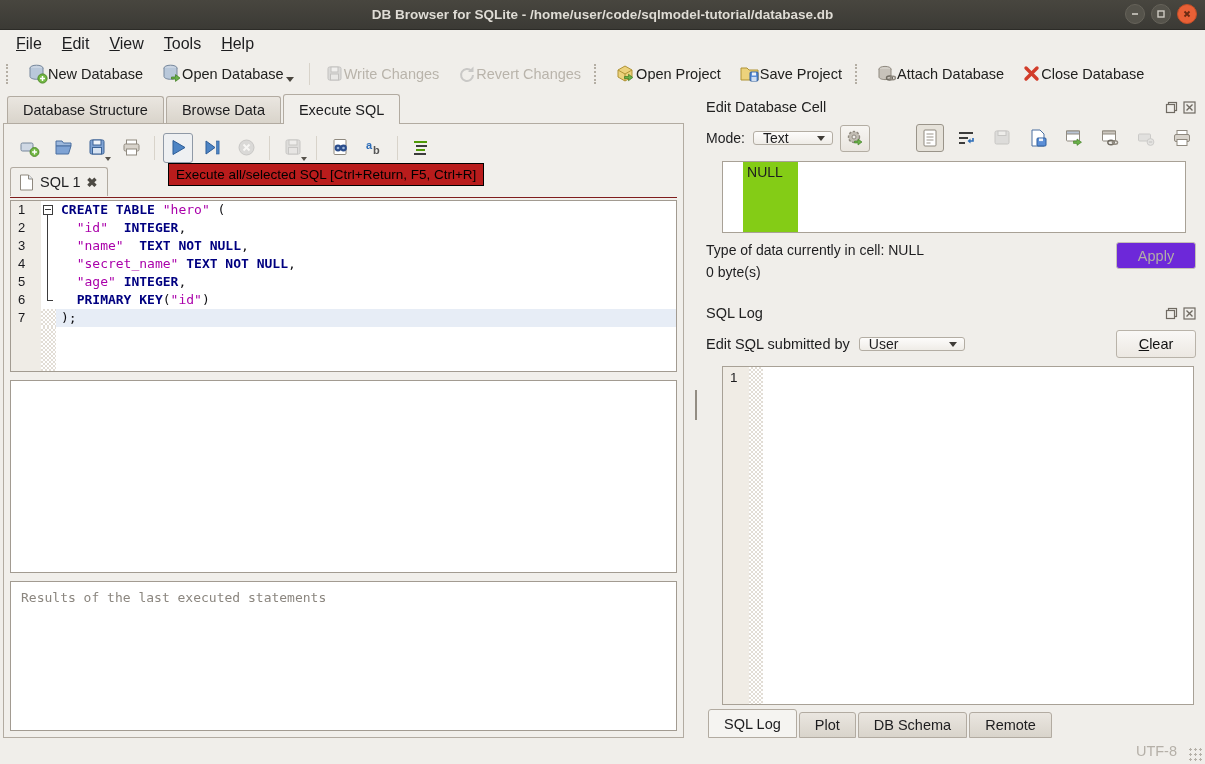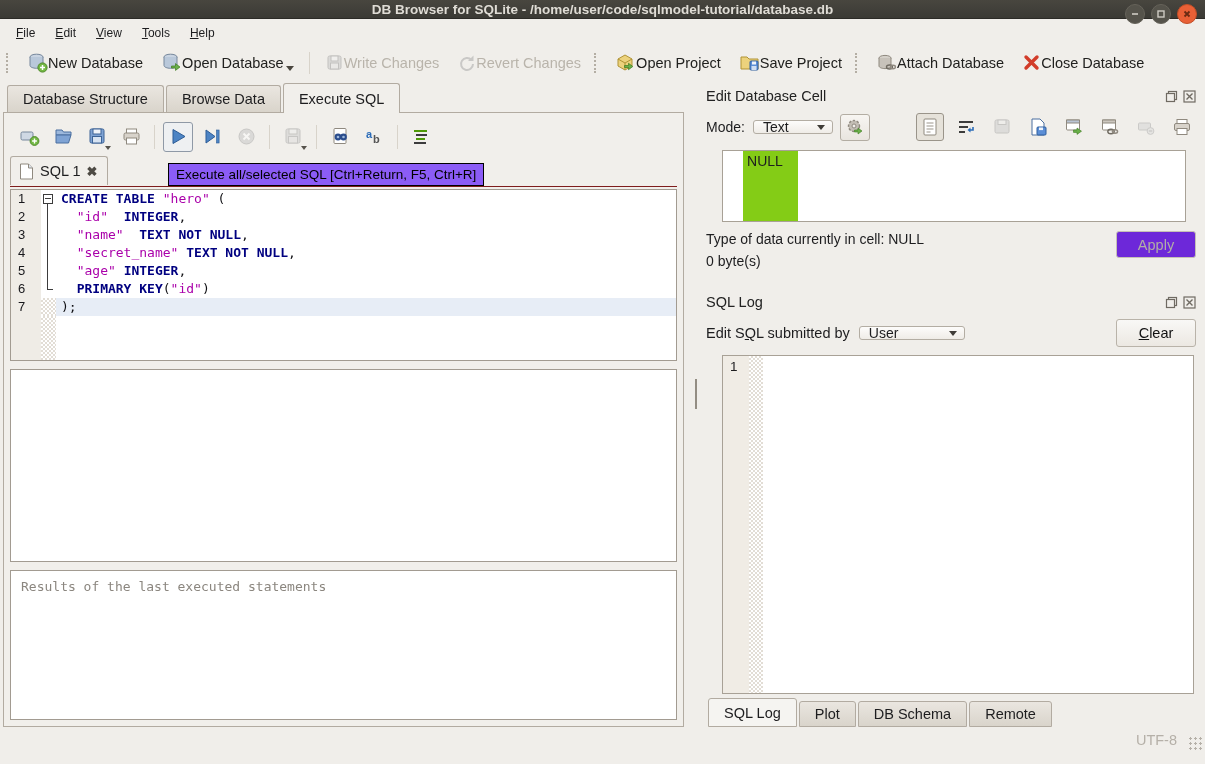--- a/index.html
+++ b/index.html
@@ -1,32 +1,32 @@
 <!DOCTYPE html>
 <html><head>
 <meta charset="utf-8">
 <style>
   * { margin:0; padding:0; box-sizing:border-box; }
   html,body { width:1205px; height:764px; overflow:hidden; }
   body { font-family:"Liberation Sans", sans-serif; background:#f0eeea; color:#1d1d1f; font-size:14px; }
   .window { position:relative; width:1205px; height:764px; background:#f0eeea; }
 
   
-  .titlebar { height:19px; background:linear-gradient(#48463f,#3b3a35); border-bottom:1px solid #2c2b27;
+  .titlebar { height:30px; background:linear-gradient(#48463f,#3b3a35); border-bottom:1px solid #2c2b27;
               display:flex; align-items:center; justify-content:center; position:relative; }
   .titlebar .title { color:#dfdcd5; font-weight:bold; font-size:13.5px; }
   .winbtns { position:absolute; right:8px; top:4px; display:flex; gap:6px; }
   .winbtn { width:20px; height:20px; border-radius:50%; background:#55534b; border:1px solid #66635a;
             display:flex; align-items:center; justify-content:center; }
   .winbtn.close { background:#e96036; border-color:#c24e27; }
   .winbtn svg { width:10px; height:10px; }
 
   
   .menubar { height:27px; display:flex; align-items:center; padding-left:6px; background:#f0eeea; }
-  .menu-item { padding:3px 10px; font-size:12px;text-align:right; }
+  .menu-item { padding:3px 10px; font-size:16px;text-align:right; }
   .mn { text-decoration:underline; }
 
   
   .toolbar { height:33px; display:flex; align-items:center; background:#f0eeea; padding-left:2px; }
   .tb-handle { width:8px; height:20px; border-left:2px dotted #b4aea4; margin:0 4px; }
   .tb-sep { width:1px; height:22px; background:#d8d3ca; margin:0 6px; }
   .tb-btn { display:flex; align-items:center; padding:4px 9px; font-size:14.5px; color:#21211f; border-radius:3px; }
   .tb-btn.disabled { color:#b9b4ab; }
   .tb-btn.disabled svg { filter:grayscale(1); opacity:.5; }
   .caret { width:0; height:0; border-left:4px solid transparent; border-right:4px solid transparent; border-top:5px solid #4a463f; margin-left:2px; align-self:flex-end; margin-bottom:2px; }
@@ -90,21 +90,21 @@
   .ed-fill .w { flex:1; background:#fff; }
 
   .hsplit { height:8px; position:relative; }
   .hsplit::after { content:''; position:absolute; left:50%; top:3px; width:34px; height:2px; margin-left:-17px;
        background-image:radial-gradient(#948e84 1px, transparent 1.2px); background-size:6px 2px; }
   .blank-panel { flex:1; border:1px solid #a29b91; background:#fff; }
   .results-panel { height:150px; border:1px solid #a29b91; background:#fff;
                    font-family:"DejaVu Sans Mono", monospace; font-size:13px; color:#8b867f; padding:8px 10px; }
 
   
-  .tooltip { position:absolute; left:168px; top:163px; background:#8b5cf6; border:1px solid #000;
+  .tooltip { position:absolute; left:168px; top:163px; background:#b91c1c; border:1px solid #000;
              padding:3px 7px; font-size:13.5px; color:#000; z-index:50; white-space:nowrap; }
 
   
   .dock-header { display:flex; align-items:center; height:20px; margin-top:3px; }
   .dock-title { font-size:14.5px; color:#222; }
   .dock-btns { margin-left:auto; display:flex; gap:4px; }
   .dock-btn { width:14px; height:14px; display:flex; align-items:center; justify-content:center; }
   .dock-btn svg { width:13px; height:13px; }
 
   .mode-row { display:flex; align-items:center; margin-top:7px; height:28px; }

